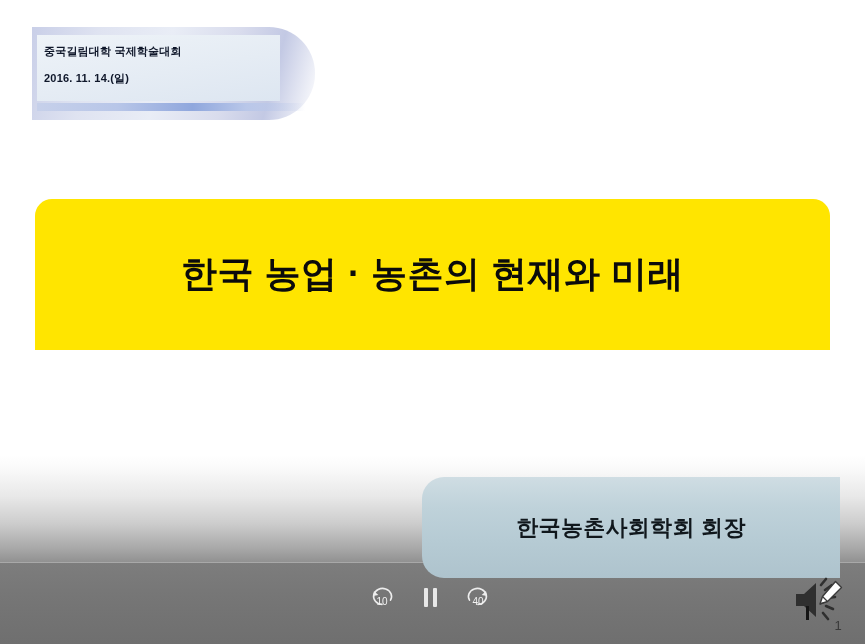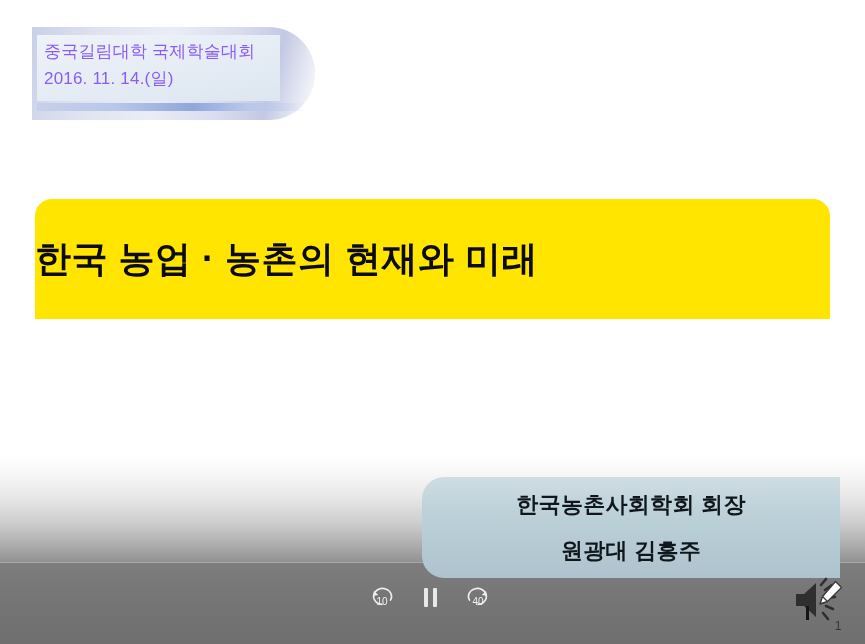--- a/index.html
+++ b/index.html
@@ -104,39 +104,40 @@
       #c6d0ea 0%, #b8c6e8 30%, #90a7dd 58%, #b9c7e9 78%, rgba(255,255,255,0) 100%);
   }
   .badge-text {
     position: absolute;
     left: 12px;
     top: 11px;
     width: 260px;
   }
   .badge-line {
     display: block;
-    color: #8b5cf6;
-    font-size: 17px;
-    font-weight: 400;
+    color: #0f172a;
+    font-size: 11px;
+    font-weight: 700;
     line-height: 27px;
     white-space: nowrap;
     letter-spacing: 0.2px;
   }
 
   
   .title-banner {
     position: absolute;
     left: 35px;
     top: 199px;
     width: 795px;
-    height: 120px;
+    height: 151px;
     background: #ffe500;
     border-radius: 17px 17px 0 0;
     display: flex;
     align-items: center;
+    justify-content: center;
   }
   .title-text {
     color: #0b0b0b;
     font-size: 36px;
     font-weight: 700;
     letter-spacing: 0.5px;
     white-space: nowrap;
   }
 
   
@@ -260,21 +261,20 @@
       <span class="badge-line">2016.  11.  14.(일)</span>
     </div>
   </div>
 
   <div class="title-banner">
     <span class="title-text">한국  농업 · 농촌의  현재와  미래</span>
   </div>
 
   <div class="presenter-box">
     <span class="presenter-line">한국농촌사회학회  회장</span>
-    <span class="presenter-line">원광대  김흥주</span>
   </div>
 
   <div class="transport">
 
     <div class="ctrl-btn">
       <span>
         <svg width="26" height="20" viewBox="0 0 26 20" fill="none">
           <path d="M21.5 13.2 A9 8 0 1 0 13 17.4" stroke="#ededed" stroke-width="1.6" stroke-linecap="round" fill="none"></path>
           <path d="M5.0 4.0 L4.2 9.0 L9.3 8.0 Z" fill="#ededed"></path>
         </svg>

